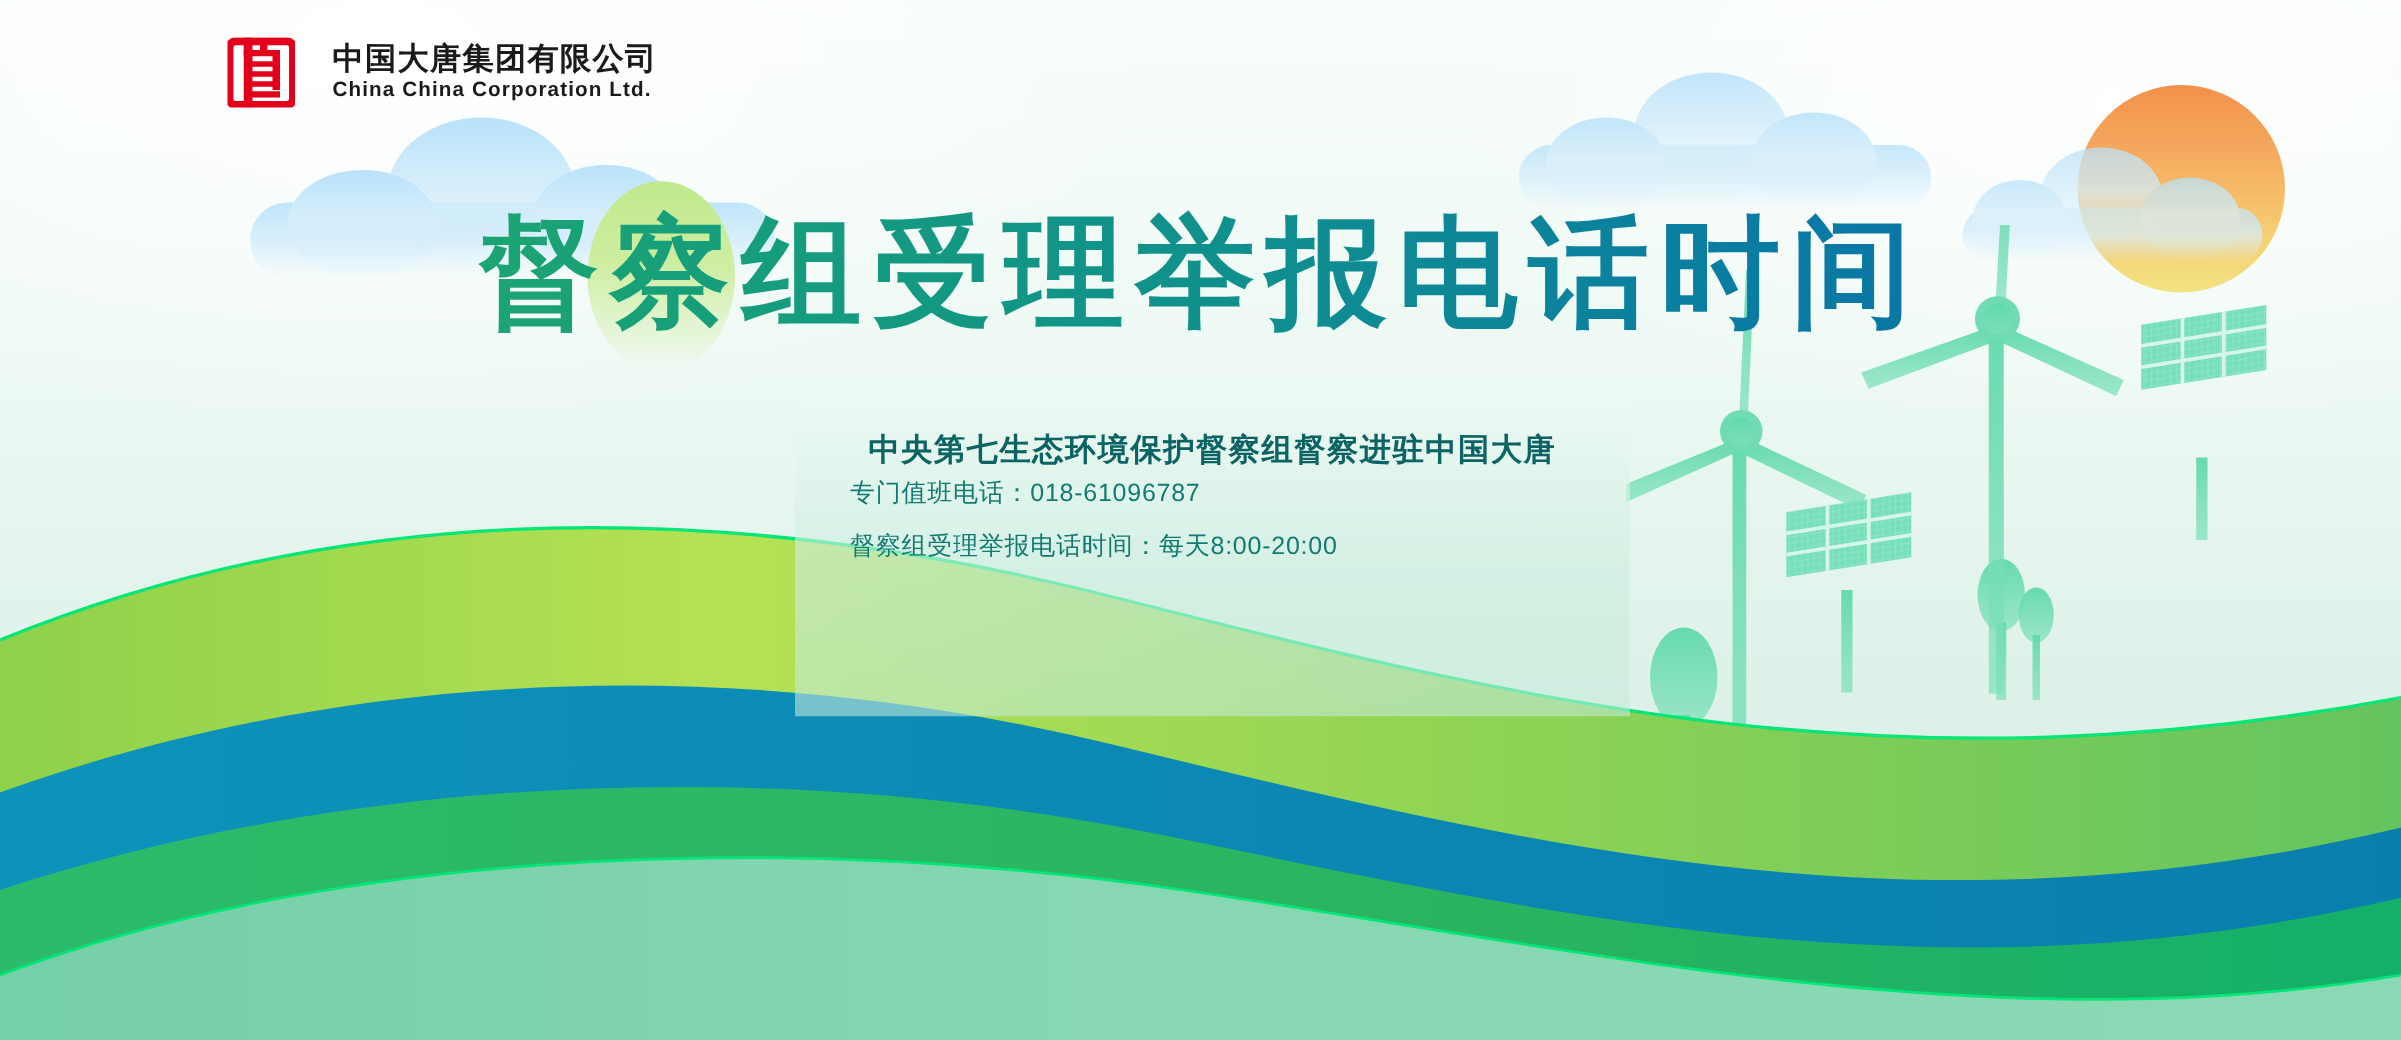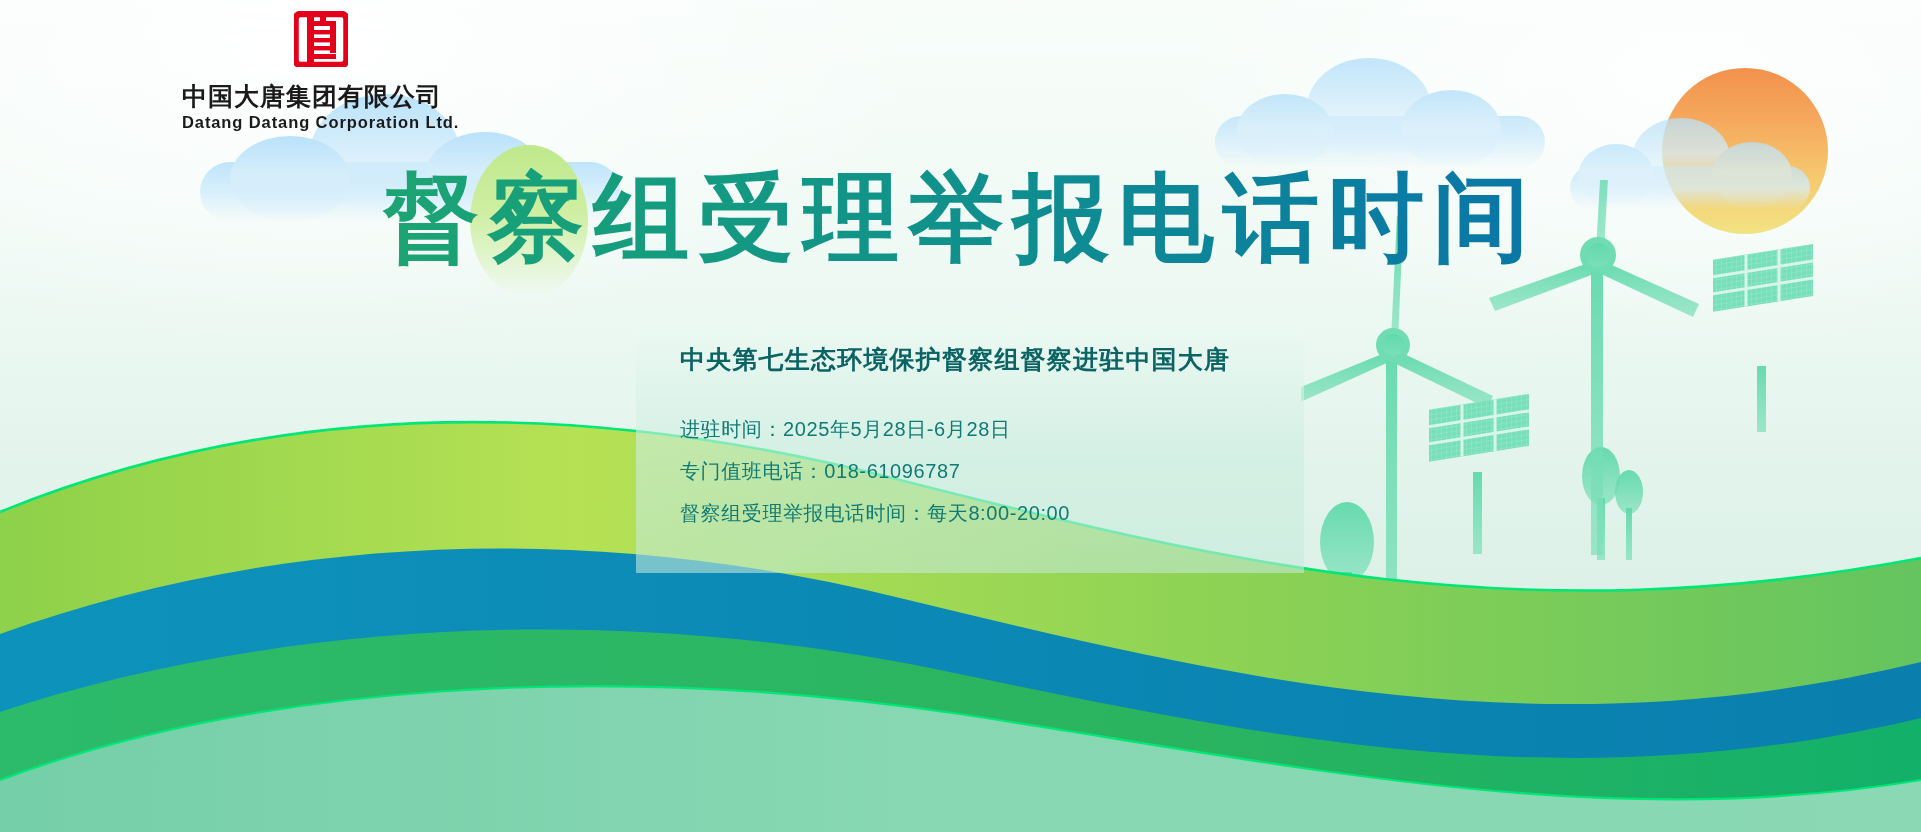--- a/index.html
+++ b/index.html
@@ -76,25 +76,24 @@
 
   
   .waves { position: absolute; left: 0; bottom: 0; width: 1921px; height: 470px; }
 
   
   .bridge { position: absolute; left: 760px; bottom: 122px; width: 620px; height: 170px; }
 
   
   .logo-block {
     position: absolute;
-    left: 182px; top: 11px;
+    left: 182px; top: 30px;
     display: flex;
     align-items: center;
-    gap: 15px;
-    flex-direction: column;
+    gap: 30px;
   }
   .logo-mark { width: 54px; height: 56px; display: block; }
   .logo-text { display: flex; flex-direction: column; justify-content: center; }
   .logo-cn {
     font-size: 25px;
     font-weight: 700;
     color: #1a1a1a;
     letter-spacing: 1px;
     line-height: 1.15;
     font-family: "Liberation Sans", "DejaVu Sans", sans-serif;
@@ -133,23 +132,24 @@
     background: linear-gradient(180deg, rgba(236,250,243,0.55) 0%, rgba(203,237,222,0.62) 55%, rgba(196,234,217,0.58) 100%);
     box-sizing: border-box;
     padding: 24px 44px 18px 44px;
   }
 
   .panel-heading {
     font-size: 25px;
     font-weight: 700;
     color: #0b6463;
     letter-spacing: 1.2px;
+    text-align: center;
     line-height: 1.3;
     font-family: "DejaVu Serif", "Liberation Serif", serif;
-    margin-bottom: 42px;
+    margin-bottom: 8px;
   }
 
   .info-line {
     font-size: 20px;
     color: #117a73;
     letter-spacing: 0.6px;
     line-height: 1.0;
     margin-bottom: 22px;
     font-family: "Liberation Sans", "DejaVu Sans", sans-serif;
     white-space: nowrap;
@@ -308,26 +308,25 @@
       <rect x="13" y="10" width="29" height="5" fill="#e3001b"></rect>
       <rect x="18" y="19" width="22" height="4.4" fill="#e3001b"></rect>
       <rect x="18" y="27" width="22" height="4.4" fill="#e3001b"></rect>
       <rect x="18" y="35" width="22" height="4.4" fill="#e3001b"></rect>
       <rect x="36" y="10" width="6" height="32" fill="#e3001b"></rect>
       <rect x="18" y="43" width="24" height="5" fill="#e3001b"></rect>
       <rect x="26" y="1" width="6" height="12" fill="#e3001b"></rect>
     </svg>
     <div class="logo-text">
       <div class="logo-cn">中国大唐集团有限公司</div>
-      <div class="logo-en">Datang Datang Corporation Ltd.</div>
+      <div class="logo-en">China China Corporation Ltd.</div>
     </div>
   </div>
 
   <div class="main-title">督察组受理举报电话时间</div>
 
   <div class="info-panel">
     <div class="panel-heading">中央第七生态环境保护督察组督察进驻中国大唐</div>
-    <div class="info-line">进驻时间：2025年5月28日-6月28日</div>
     <div class="info-line">专门值班电话：018-61096787</div>
     <div class="info-line">督察组受理举报电话时间：每天8:00-20:00</div>
   </div>
 
 </div>
 
 </body></html>

